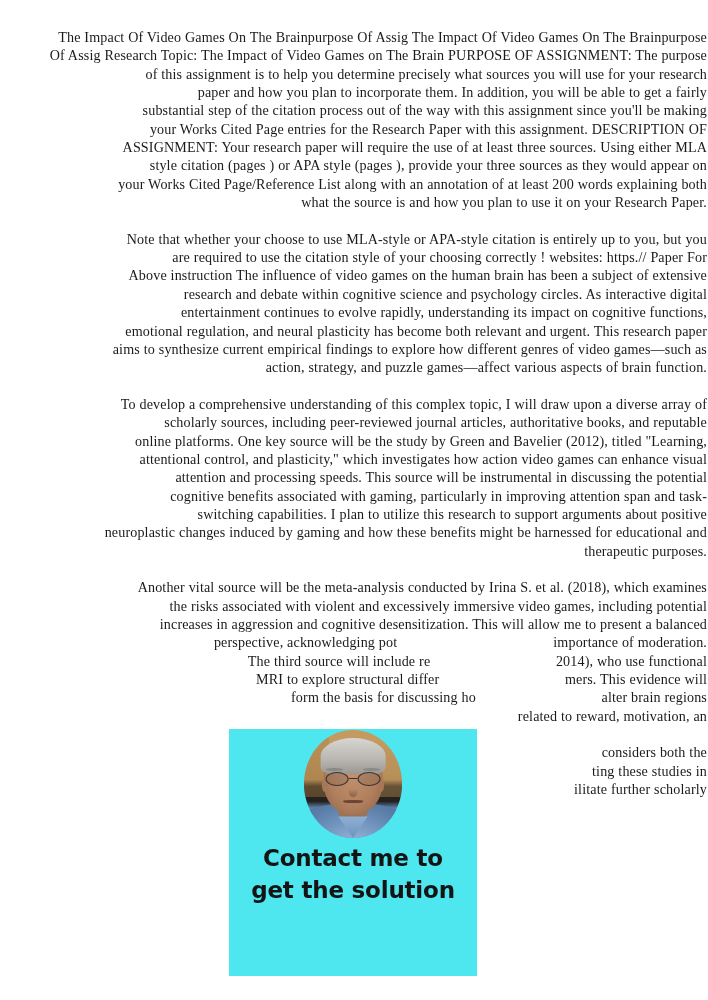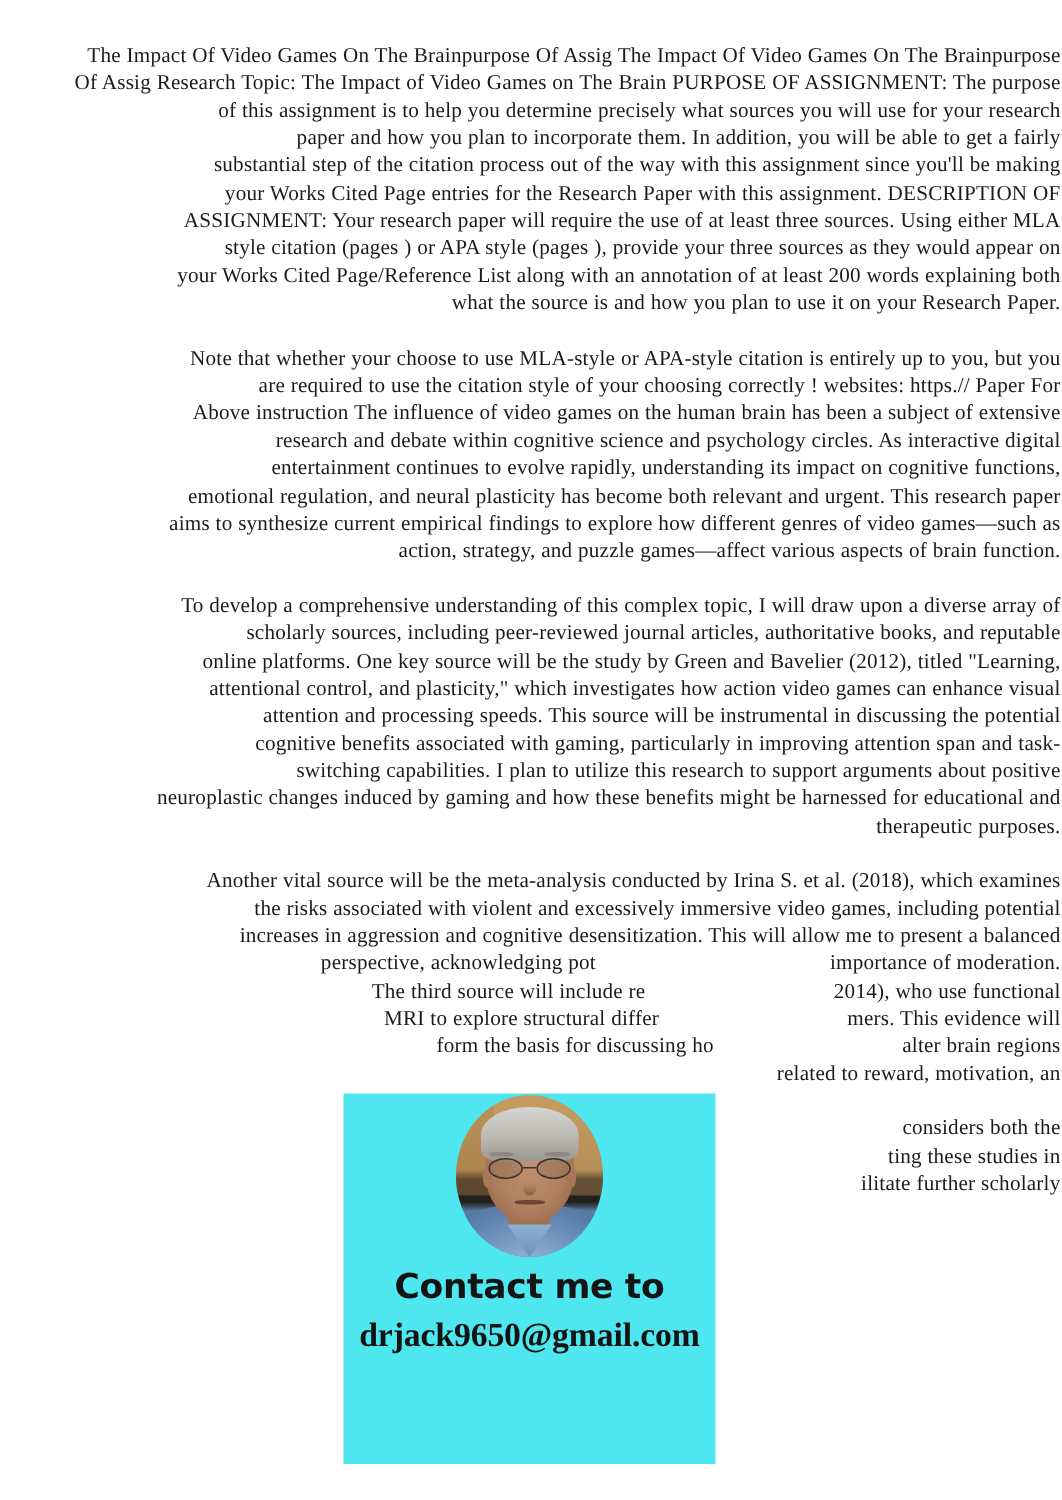--- a/index.html
+++ b/index.html
@@ -287,18 +287,18 @@
         <span class="lens l"></span>
         <span class="bridge"></span>
         <span class="lens r"></span>
       </div>
       <div class="photo-nose"></div>
       <div class="photo-mouth"></div>
     </div>
 
     <div id="promo-text">
       <span class="promo-headline line1">Contact me to</span>
-      <span class="promo-email">drjack9650@gmail.com</span>
+      <span class="promo-headline line2">get the solution</span>
     </div>
 
   </div>
 
 </div>
 
 </body></html>

